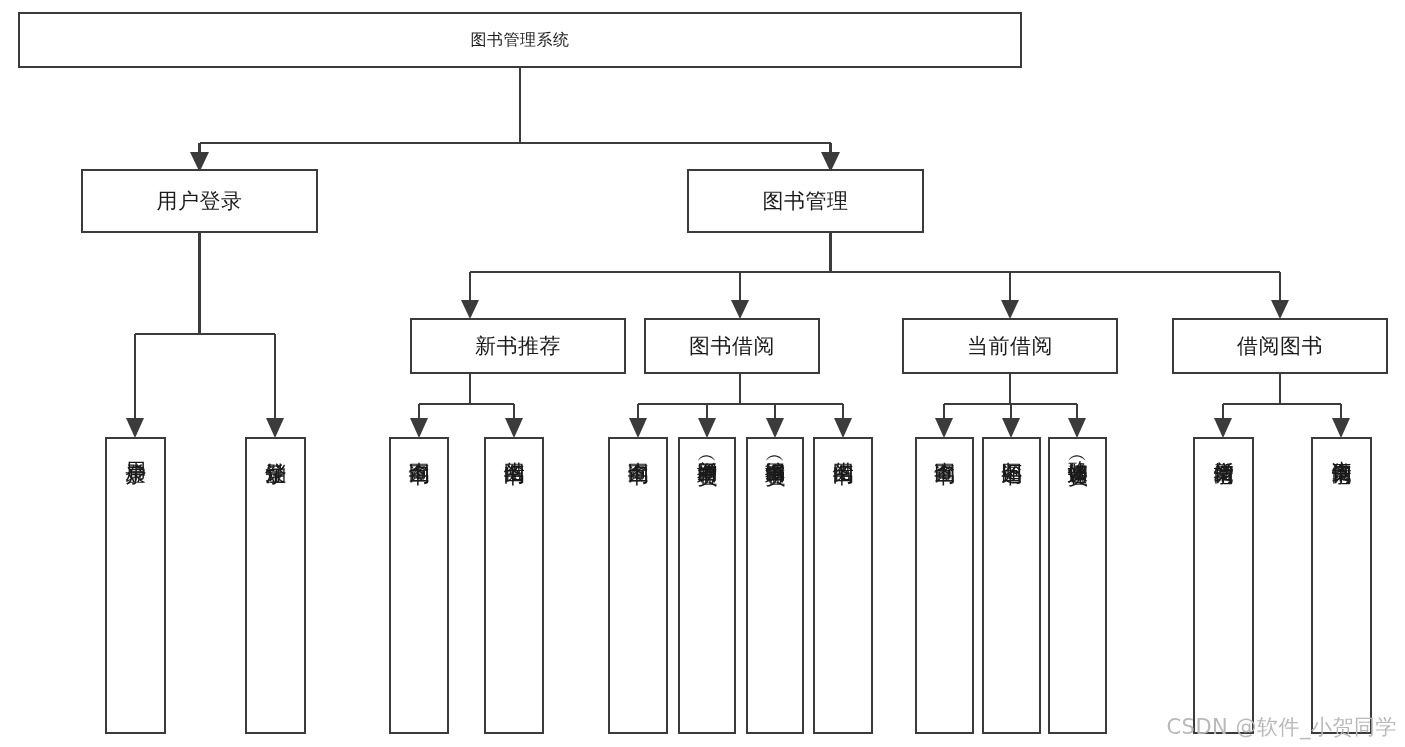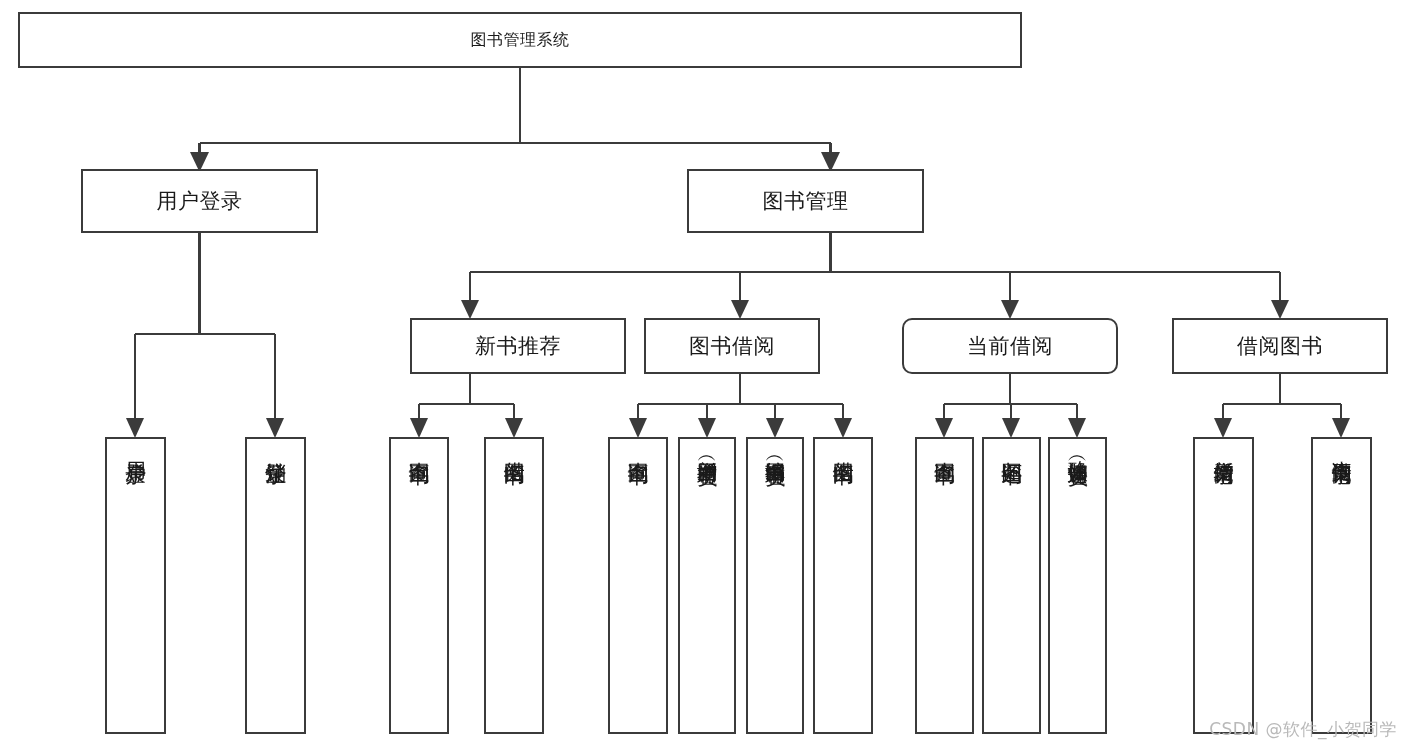--- a/index.html
+++ b/index.html
@@ -58,21 +58,21 @@
     letter-spacing: 1px;
     white-space: nowrap;
   }
   .node.vertical.tall .node-label {
     font-size: 20px;
   }
   .watermark {
     position: absolute;
     right: 8px;
     bottom: 6px;
-    font-size: 17px;
+    font-size: 21px;
     color: #b9b9b9;
     letter-spacing: 0.5px;
     white-space: nowrap;
     pointer-events: none;
   }
 </style>
 </head>
 <body>
 
 <div id="diagram-root">
@@ -161,21 +161,21 @@
   <div class="node horizontal" style="left:687px; top:169px; width:237px; height:64px;">
     <span class="node-label">图书管理</span>
   </div>
 
   <div class="node horizontal" style="left:362px; top:318px; width:216px; height:56px;margin-left:48px;">
     <span class="node-label">新书推荐</span>
   </div>
   <div class="node horizontal" style="left:644px; top:318px; width:176px; height:56px;">
     <span class="node-label">图书借阅</span>
   </div>
-  <div class="node horizontal" style="left:902px; top:318px; width:216px; height:56px;border-radius:10px;">
+  <div class="node horizontal" style="left:902px; top:318px; width:216px; height:56px;">
     <span class="node-label">当前借阅</span>
   </div>
   <div class="node horizontal" style="left:1172px; top:318px; width:216px; height:56px;">
     <span class="node-label">借阅图书</span>
   </div>
 
   <div class="node vertical" style="left:105px; top:437px; width:61px; height:297px;">
     <span class="node-label">用户登录</span>
   </div>
   <div class="node vertical" style="left:245px; top:437px; width:61px; height:297px;">

